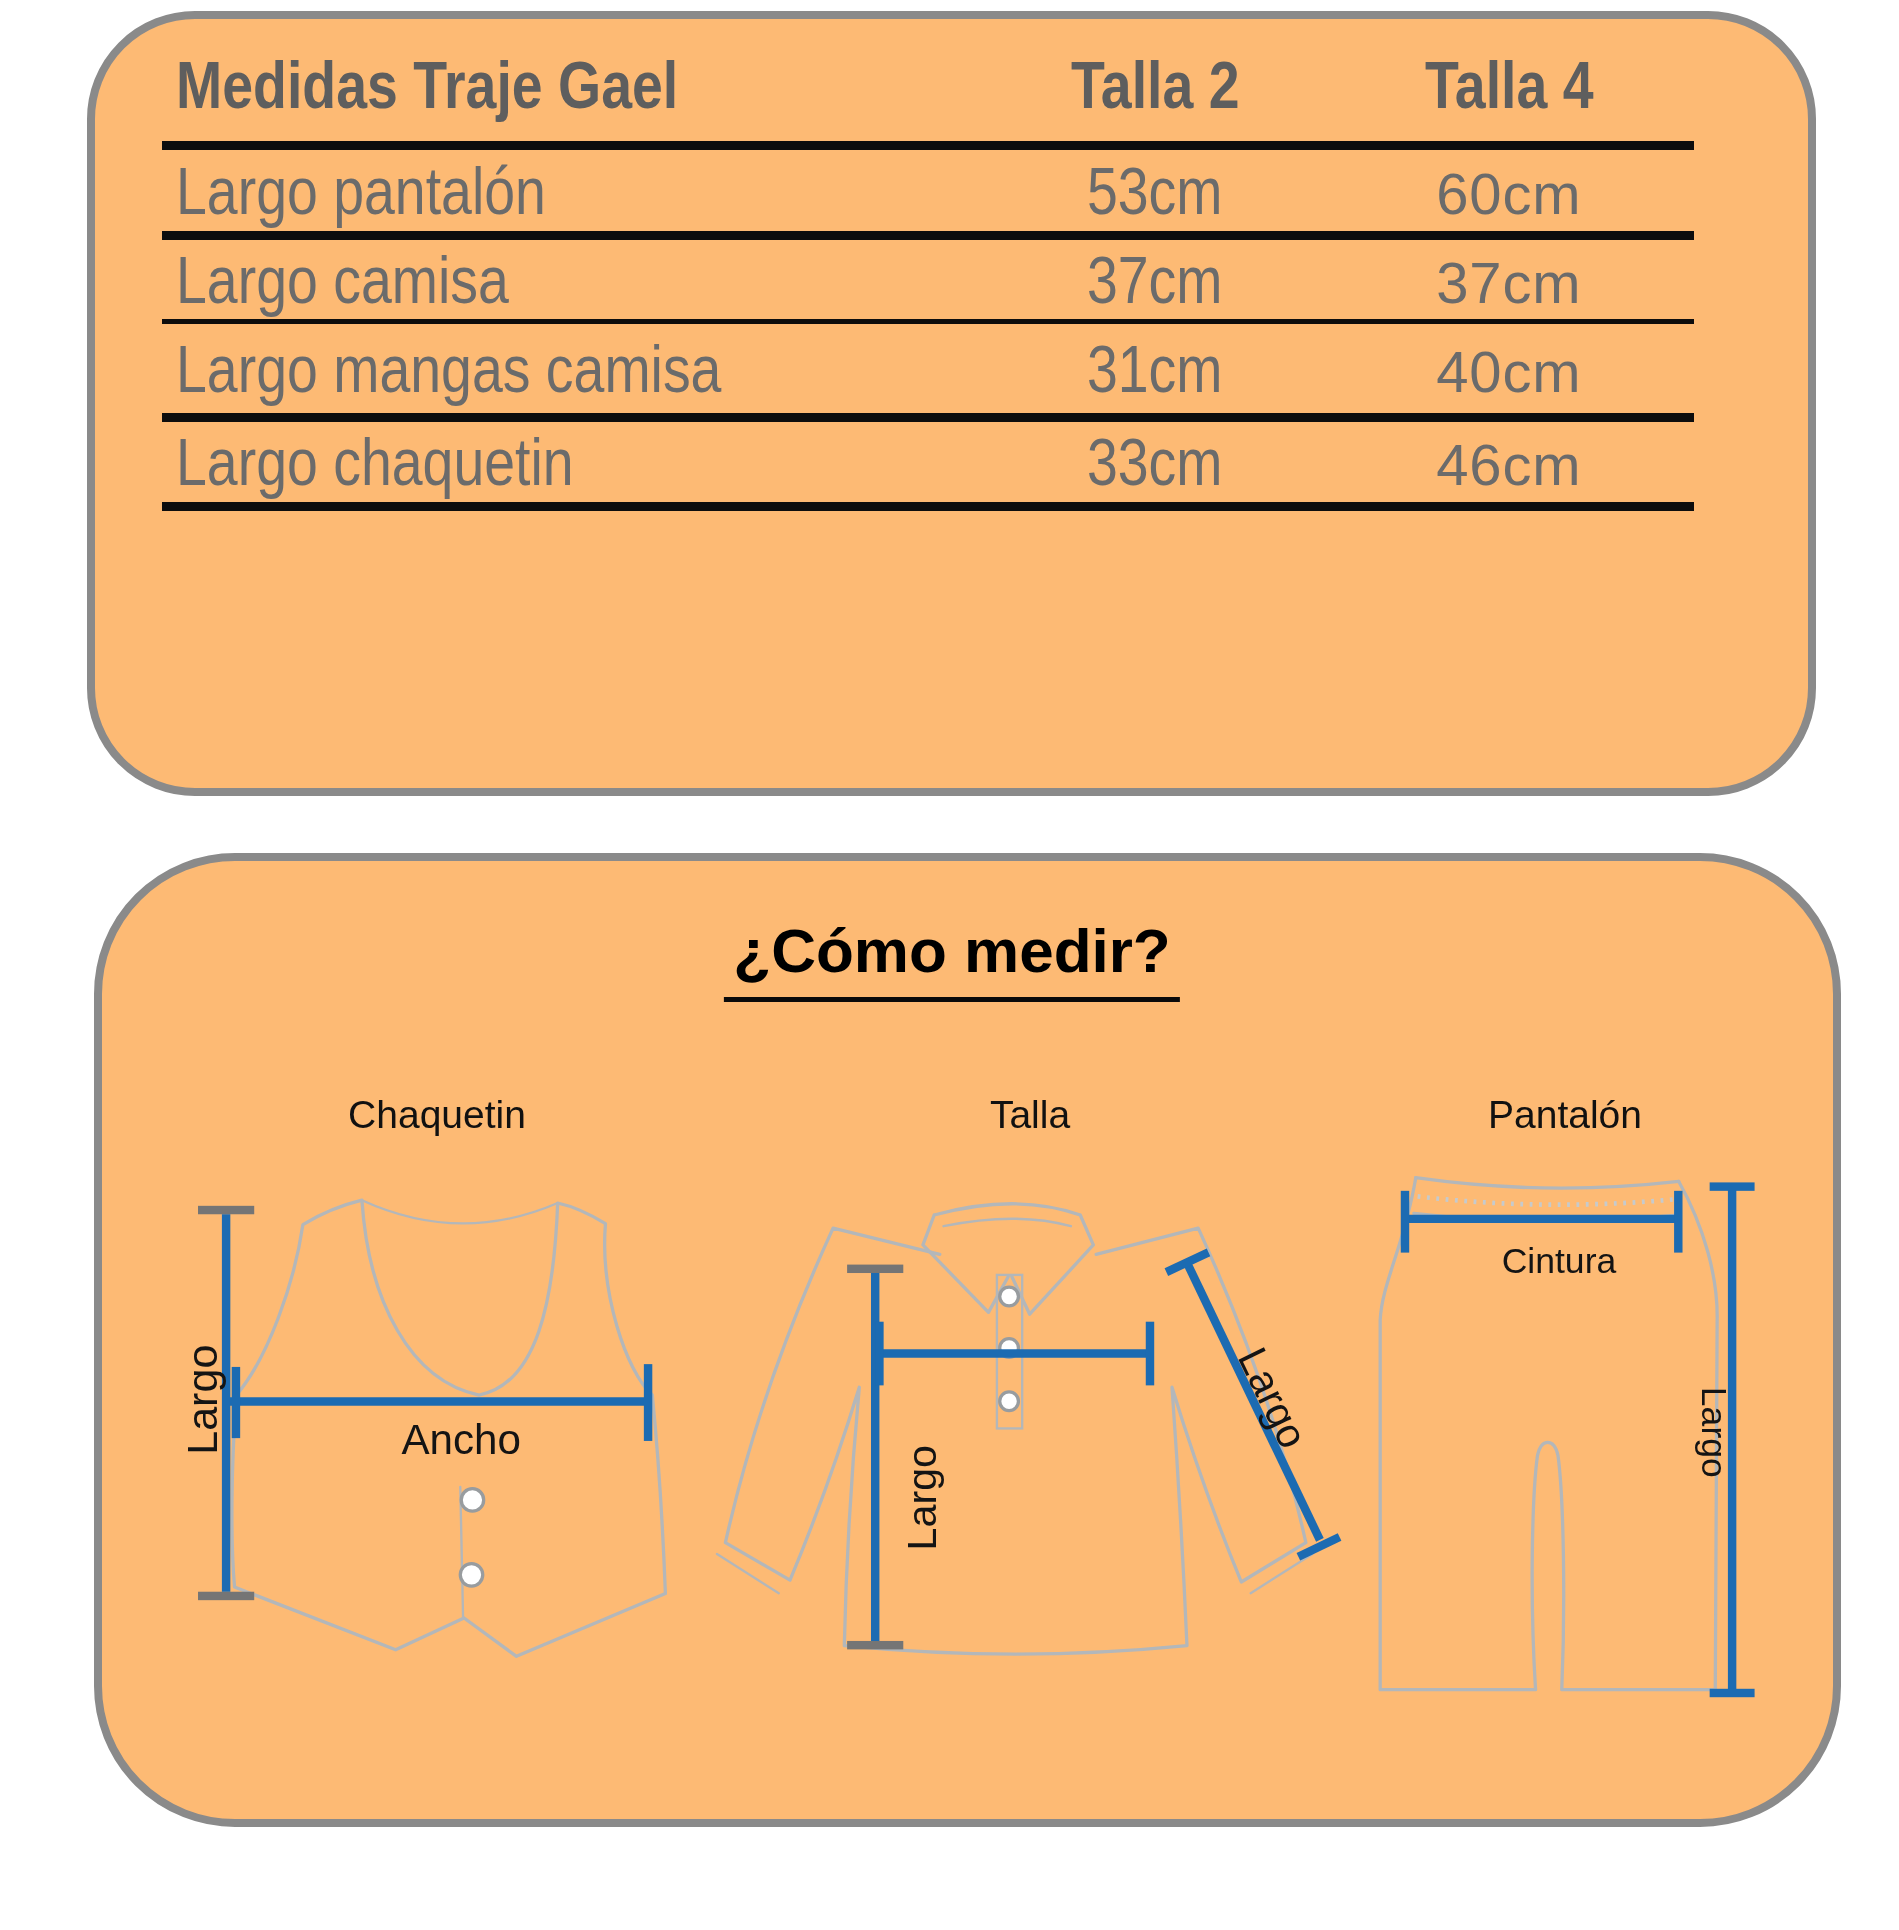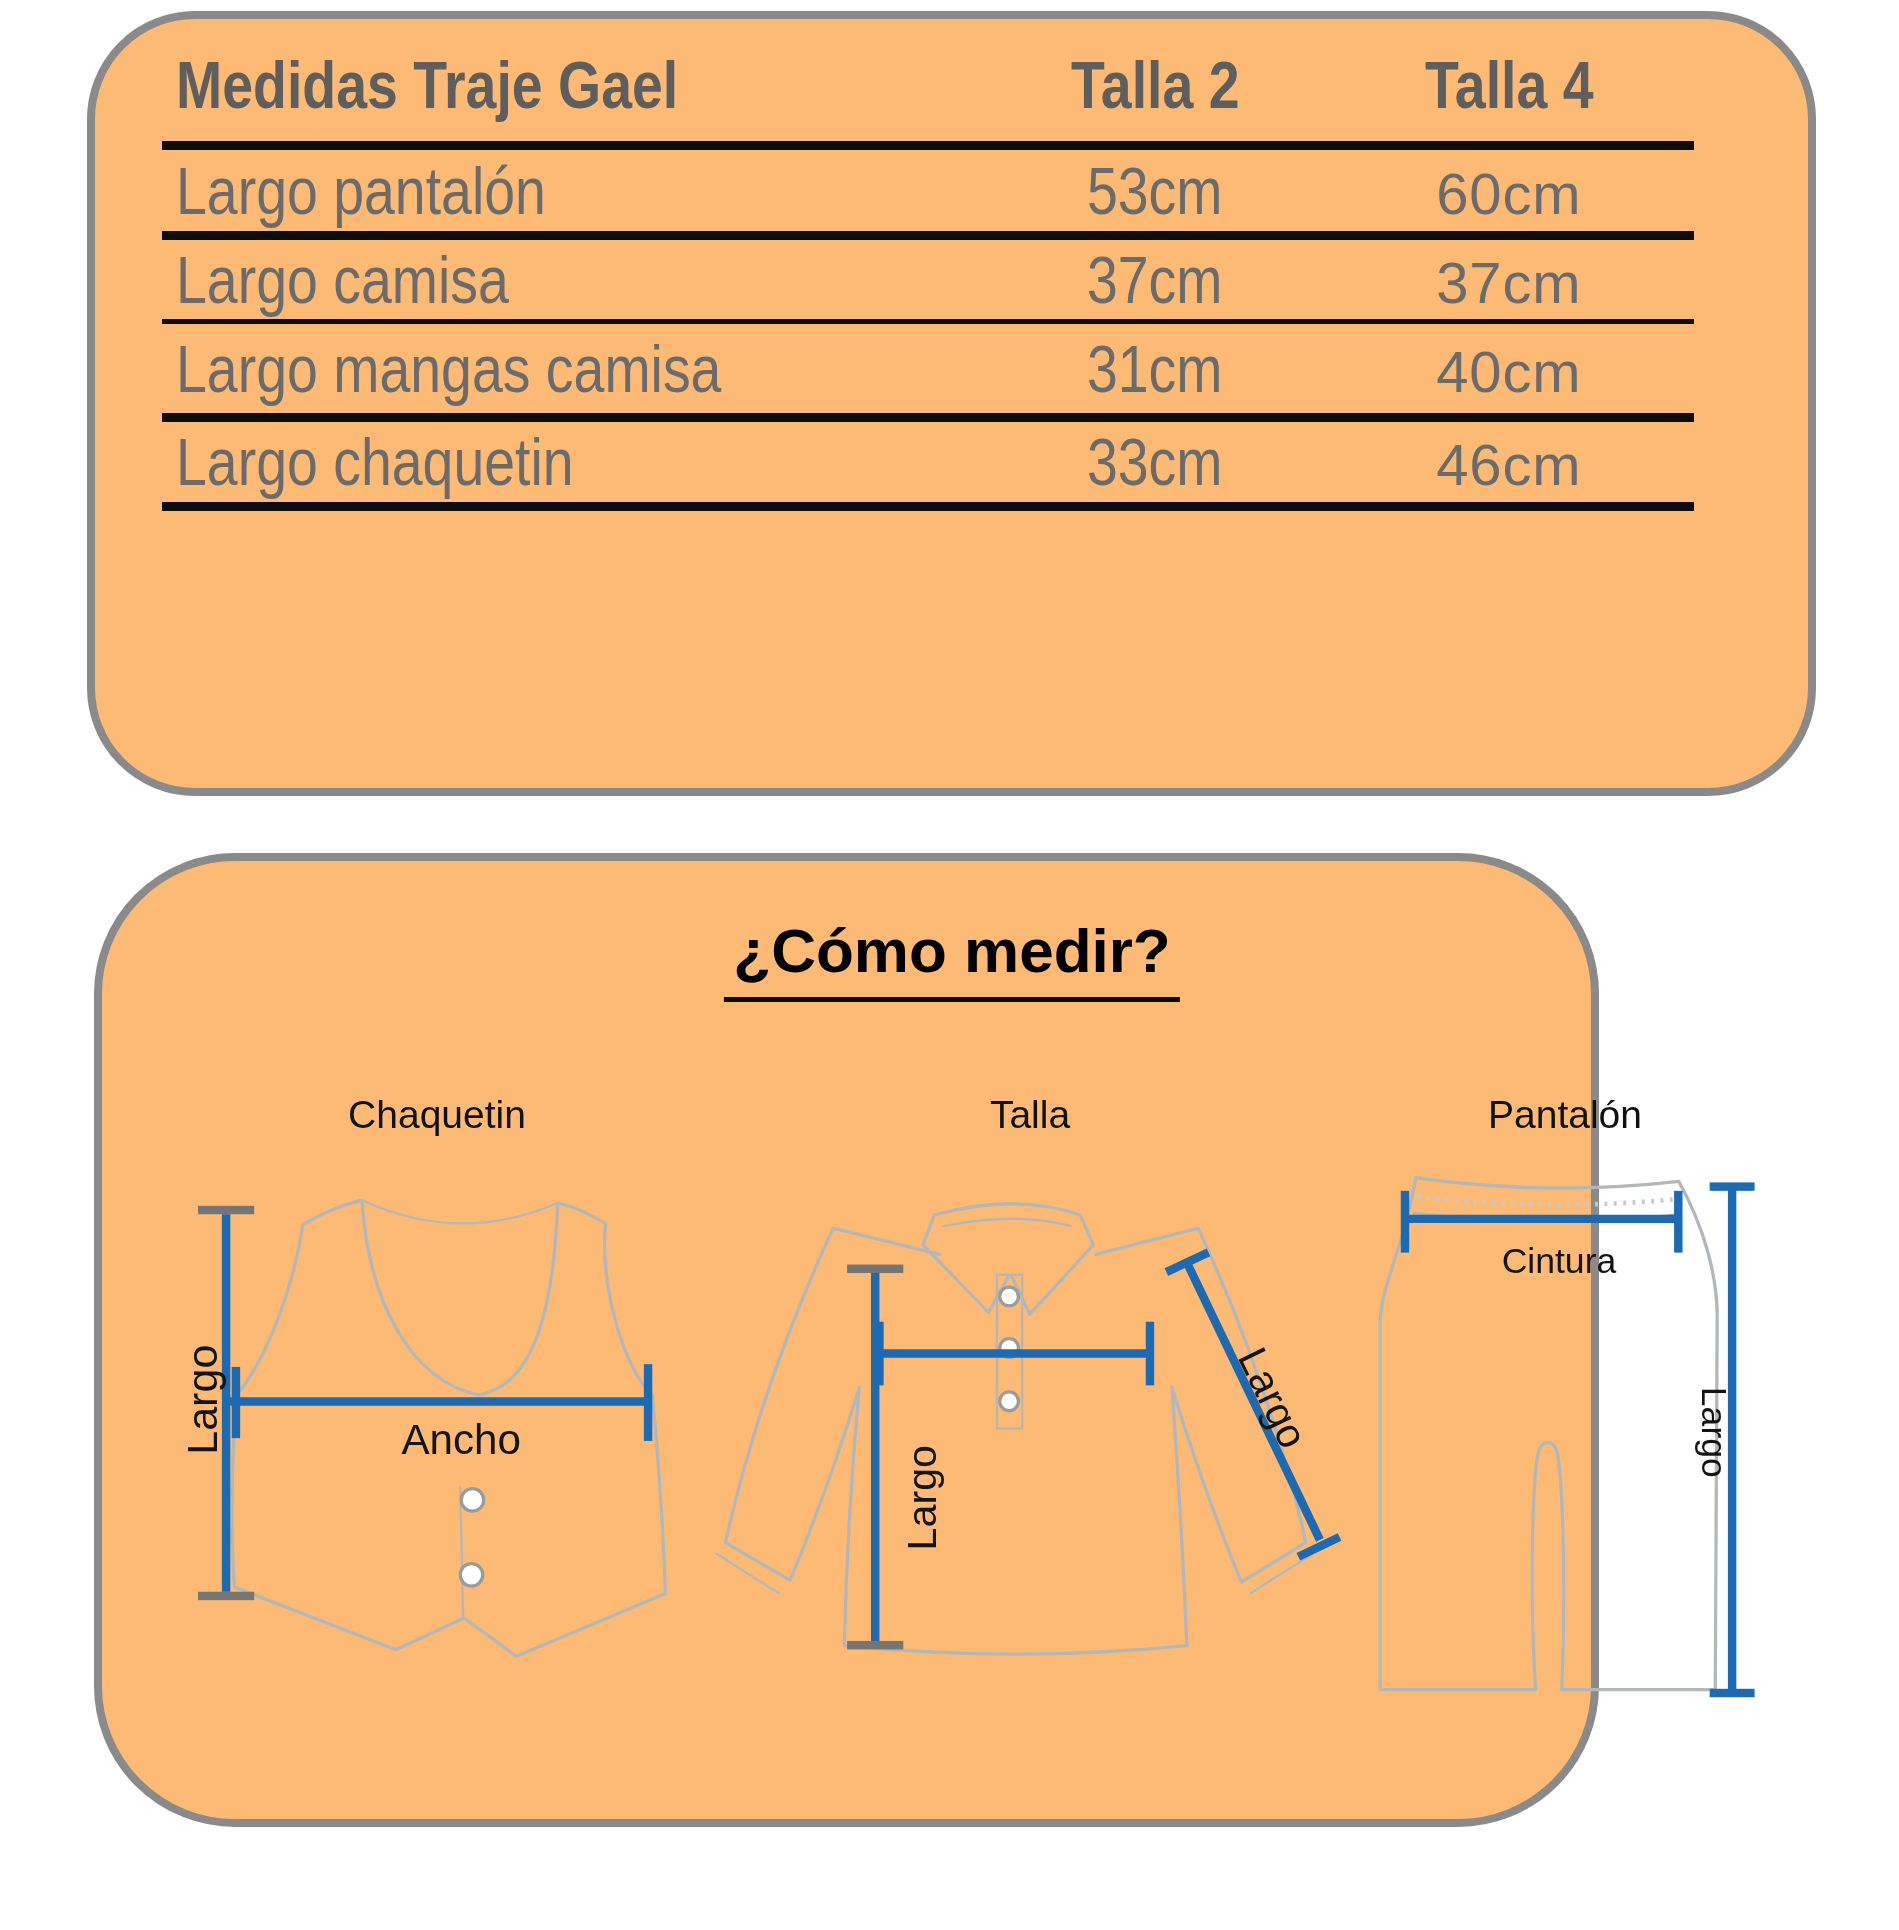--- a/index.html
+++ b/index.html
@@ -1,21 +1,21 @@
 <!DOCTYPE html>
 <html style="--accent_blue: #1c6bb2; --cap_gray: #757575; --outline_gray: #b3b7ba; --border_gray: #8a8a8a; --table_text: #6b6b6b; --table_header_text: #5e5e5e; --line_black: #0d0d0d; --thin_line_gray: #8f8f8f;font-size:15px"><head>
 <meta charset="utf-8">
 <style>
   html,body{margin:0;padding:0;background:#ffffff;}
   body{width:1899px;height:1931px;position:relative;font-family:"Liberation Sans",sans-serif;overflow:hidden;}
 
   
   .panel{position:absolute;box-sizing:border-box;border:8.4px solid var(--border_gray);background:#fdba74;}
   .panel-table{left:87px;top:11.2px;width:1729px;height:785px;border-radius:108px;}
-  .panel-measure{left:94px;top:853px;width:1505px;height:974px;border-radius:141px;}
+  .panel-measure{left:94px;top:853px;width:1747px;height:974px;border-radius:141px;}
 
   
   table.size-table{position:absolute;left:67px;top:9.4px;width:1532px;border-collapse:collapse;table-layout:fixed;}
   .size-table th,.size-table td{padding:0;margin:0;vertical-align:middle;white-space:nowrap;overflow:visible;}
   .size-table th{font-weight:bold;color:var(--table_header_text);font-size:66px;}
   .size-table td{color:var(--table_text);font-size:66px;}
   .col-label{text-align:left;}
   .col-val{text-align:center;}
   .cnd{display:inline-block;transform:scaleX(0.84);transform-origin:center center;}
   .cnd-l{display:inline-block;transform:scaleX(0.84);transform-origin:left center;}

